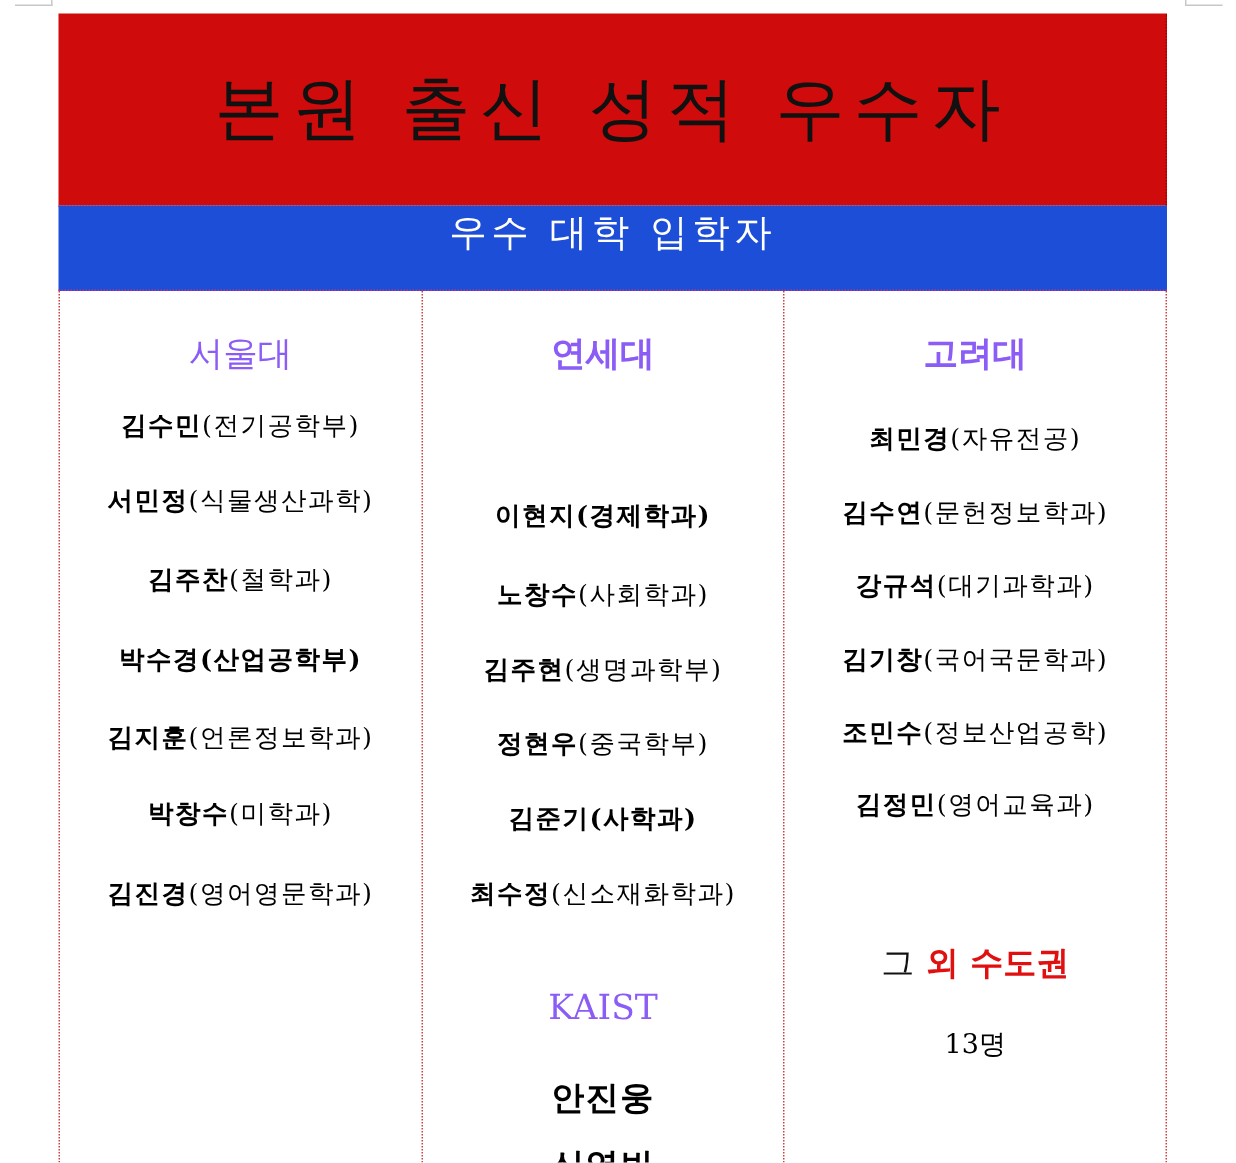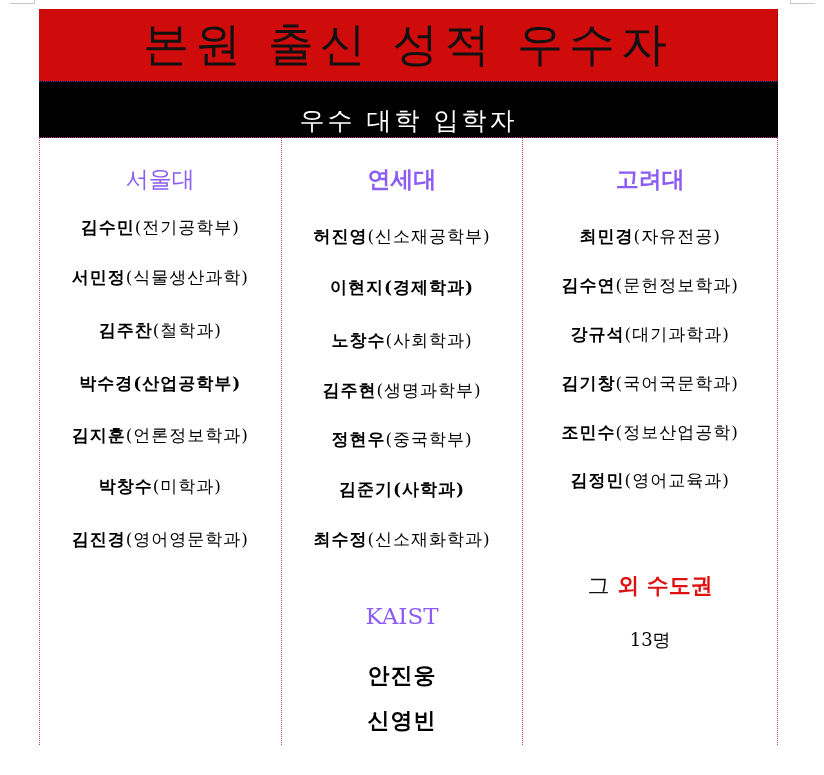--- a/index.html
+++ b/index.html
@@ -9,31 +9,31 @@
       color: #000;
     }
     .corner { position: absolute; border-color: #c8c8c8; border-style: solid; }
     .corner.tl { left: 10px; top: -1px; width: 24px; height: 4px; border-width: 0 1px 1px 0; }
     .corner.tr { left: 790px; top: -1px; width: 24px; height: 4px; border-width: 0 0 1px 1px; }
 
     .page {
       position: absolute; left: 39px; top: 9px; width: 739px;
     }
     .title-band {
-      height: 72px; background: #cf0b0b;
+      height: 128px; background: #cf0b0b;
       display: flex; align-items: center; justify-content: center;
       border-right: 1px dotted #a00000;
     }
     .title-band span {
       font-size: 46px; letter-spacing: 6px; color: #111; font-weight: normal;
       font-family: "DejaVu Serif", serif;
     }
     .sub-band {
-      height: 55px; background: #000000;
-      display: flex; align-items: flex-end; justify-content: center;
+      height: 55px; background: #1d4ed8;
+      display: flex; align-items: flex-start; justify-content: center;
       border-top: 1px dotted #5a3aa0; border-bottom: 1px dotted #c0308a;
     }
     .sub-band span { font-size: 25px; color: #ffffff; letter-spacing: 3px; }
 
     .cols { display: flex; height: 607px; }
     .col {
       position: relative;
       border-left: 1px dotted #d04040;
       text-align: center;
     }
@@ -84,21 +84,20 @@
       <div class="entry" style="top:128px"><span class="nm">서민정</span><span class="dp">(식물생산과학)</span></div>
       <div class="entry" style="top:234px"><span class="nm">박수경</span><span class="dp" style="font-weight:bold">(산업공학부)</span></div>
       <div class="entry" style="top:181px"><span class="nm">김주찬</span><span class="dp">(철학과)</span></div>
       <div class="entry" style="top:286px"><span class="nm">김지훈</span><span class="dp">(언론정보학과)</span></div>
       <div class="entry" style="top:337px"><span class="nm">박창수</span><span class="dp">(미학과)</span></div>
       <div class="entry" style="top:390px"><span class="nm">김진경</span><span class="dp">(영어영문학과)</span></div>
     </div>
 
     <div class="col c2">
       <div class="uni bold" style="top:26px">연세대</div>
-      <div class="entry" style="top:87px"><span class="nm">허진영</span><span class="dp">(신소재공학부)</span></div>
       <div class="entry" style="top:138px"><span class="nm">이현지</span><span class="dp" style="font-weight:bold">(경제학과)</span></div>
       <div class="entry" style="top:191px"><span class="nm">노창수</span><span class="dp">(사회학과)</span></div>
       <div class="entry" style="top:241px"><span class="nm">김주현</span><span class="dp">(생명과학부)</span></div>
       <div class="entry" style="top:290px"><span class="nm">정현우</span><span class="dp">(중국학부)</span></div>
       <div class="entry" style="top:340px"><span class="nm">김준기</span><span class="dp" style="font-weight:bold">(사학과)</span></div>
       <div class="entry" style="top:390px"><span class="nm">최수정</span><span class="dp">(신소재화학과)</span></div>
 
       <div class="uni thin" style="top:465px">KAIST</div>
       <div class="entry only-name" style="top:523px"><span class="nm">안진웅</span></div>
       <div class="entry only-name" style="top:568px"><span class="nm">신영빈</span></div>

